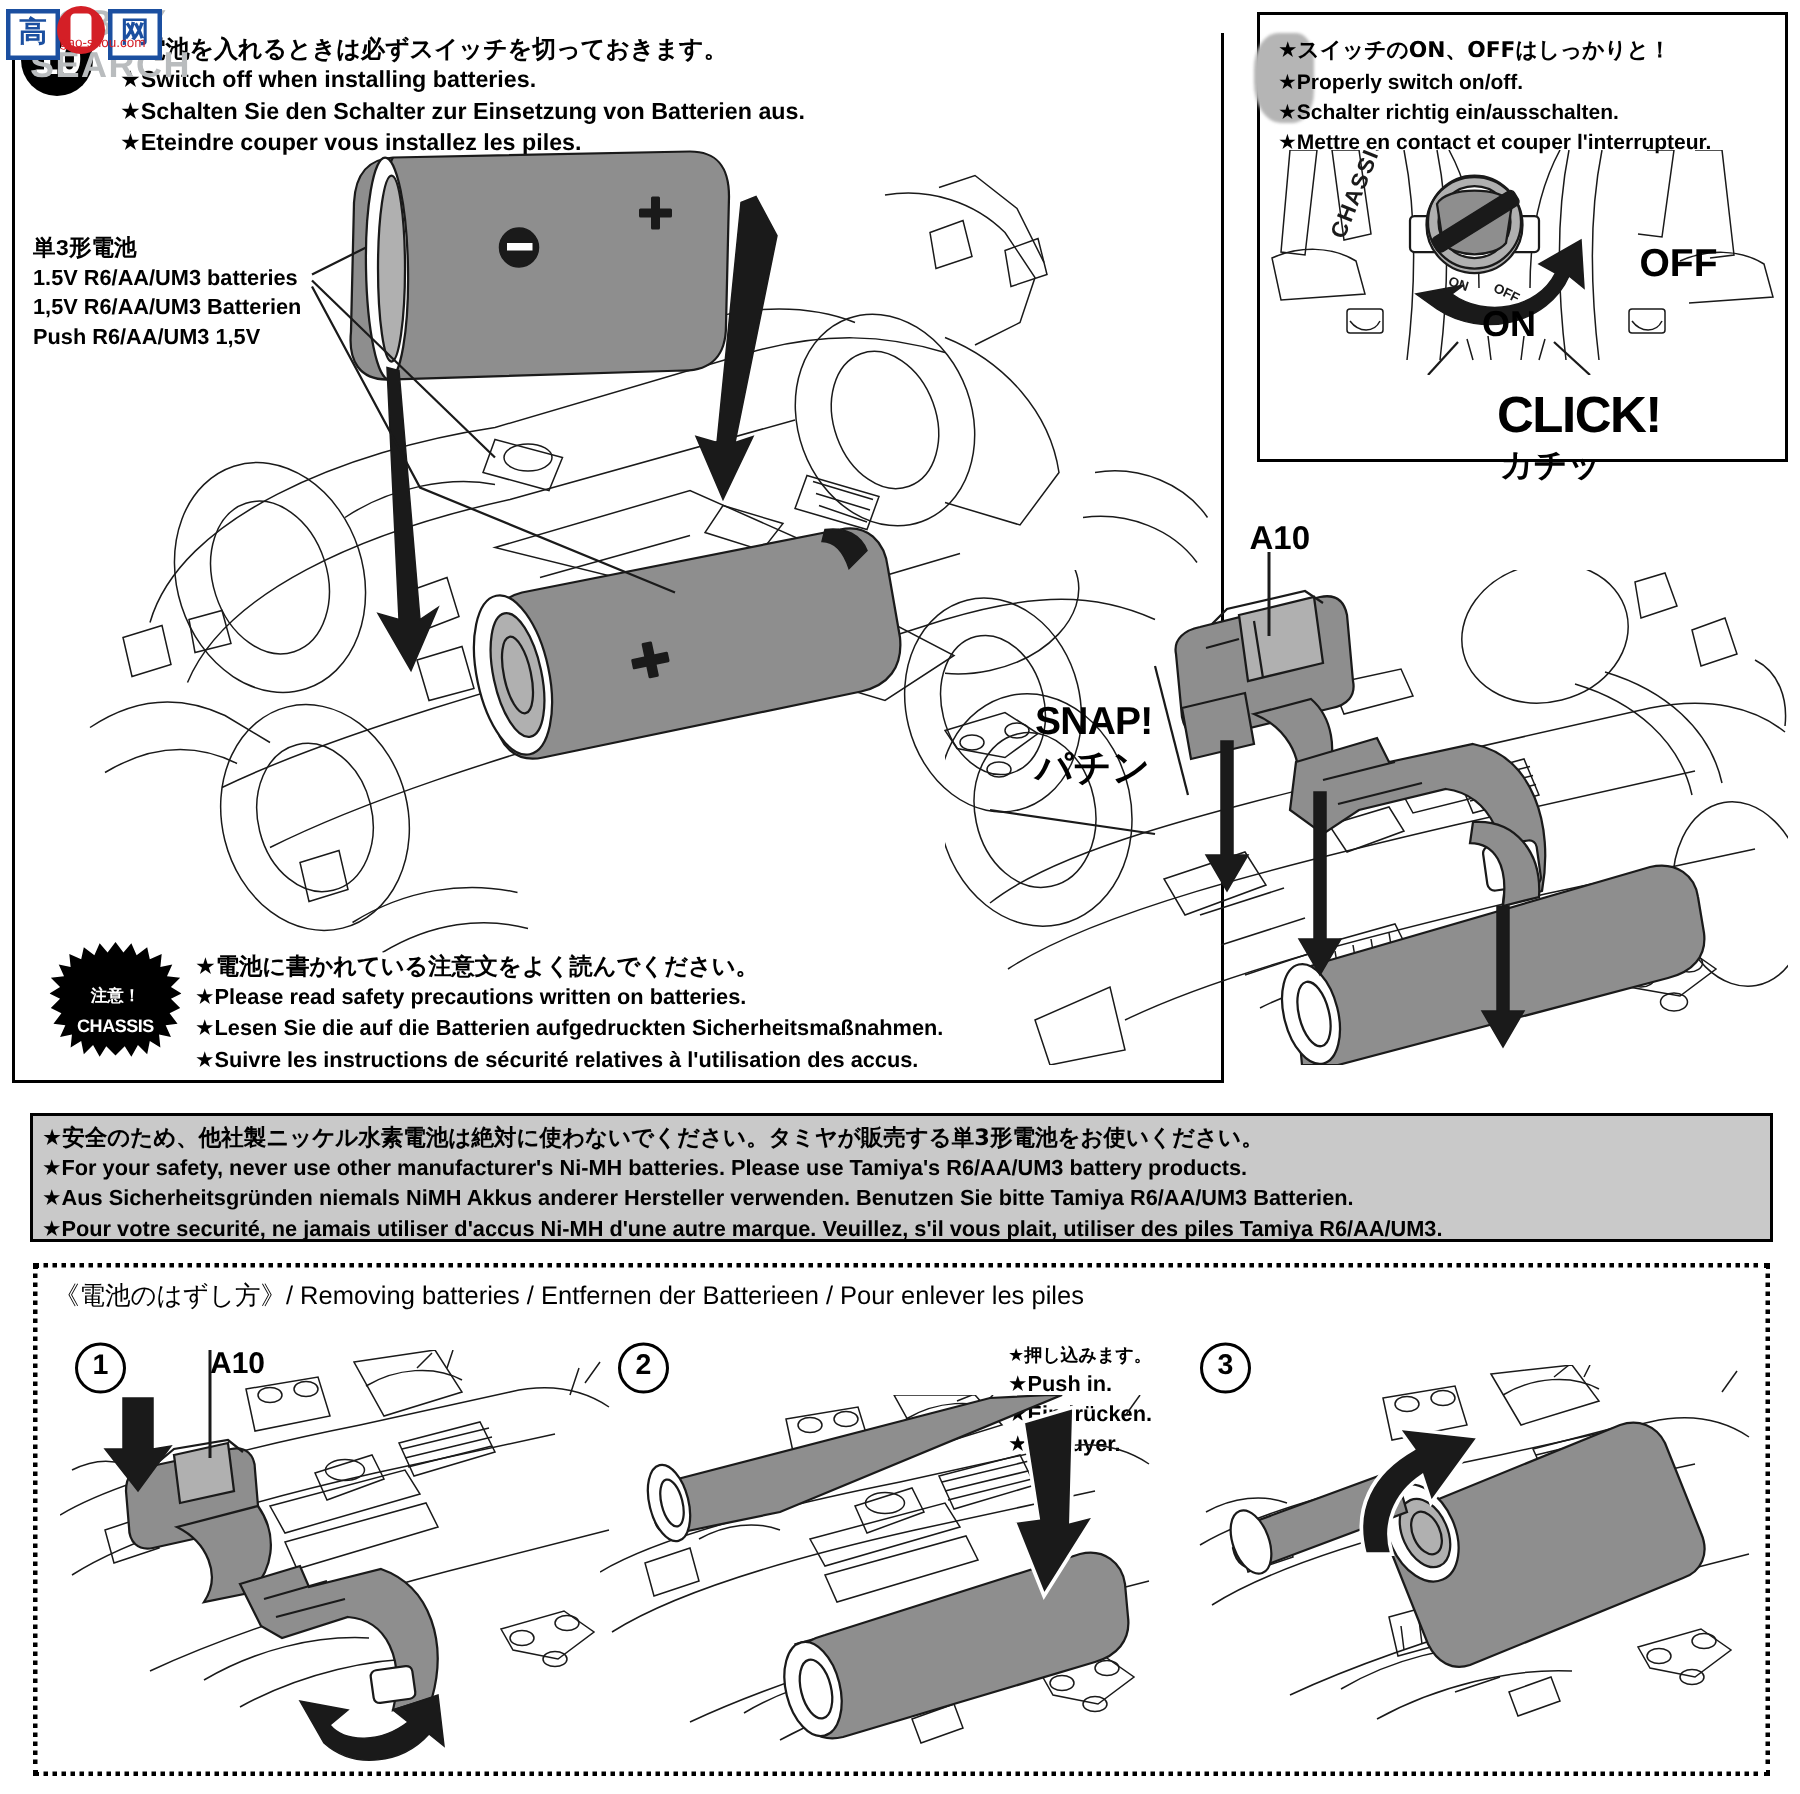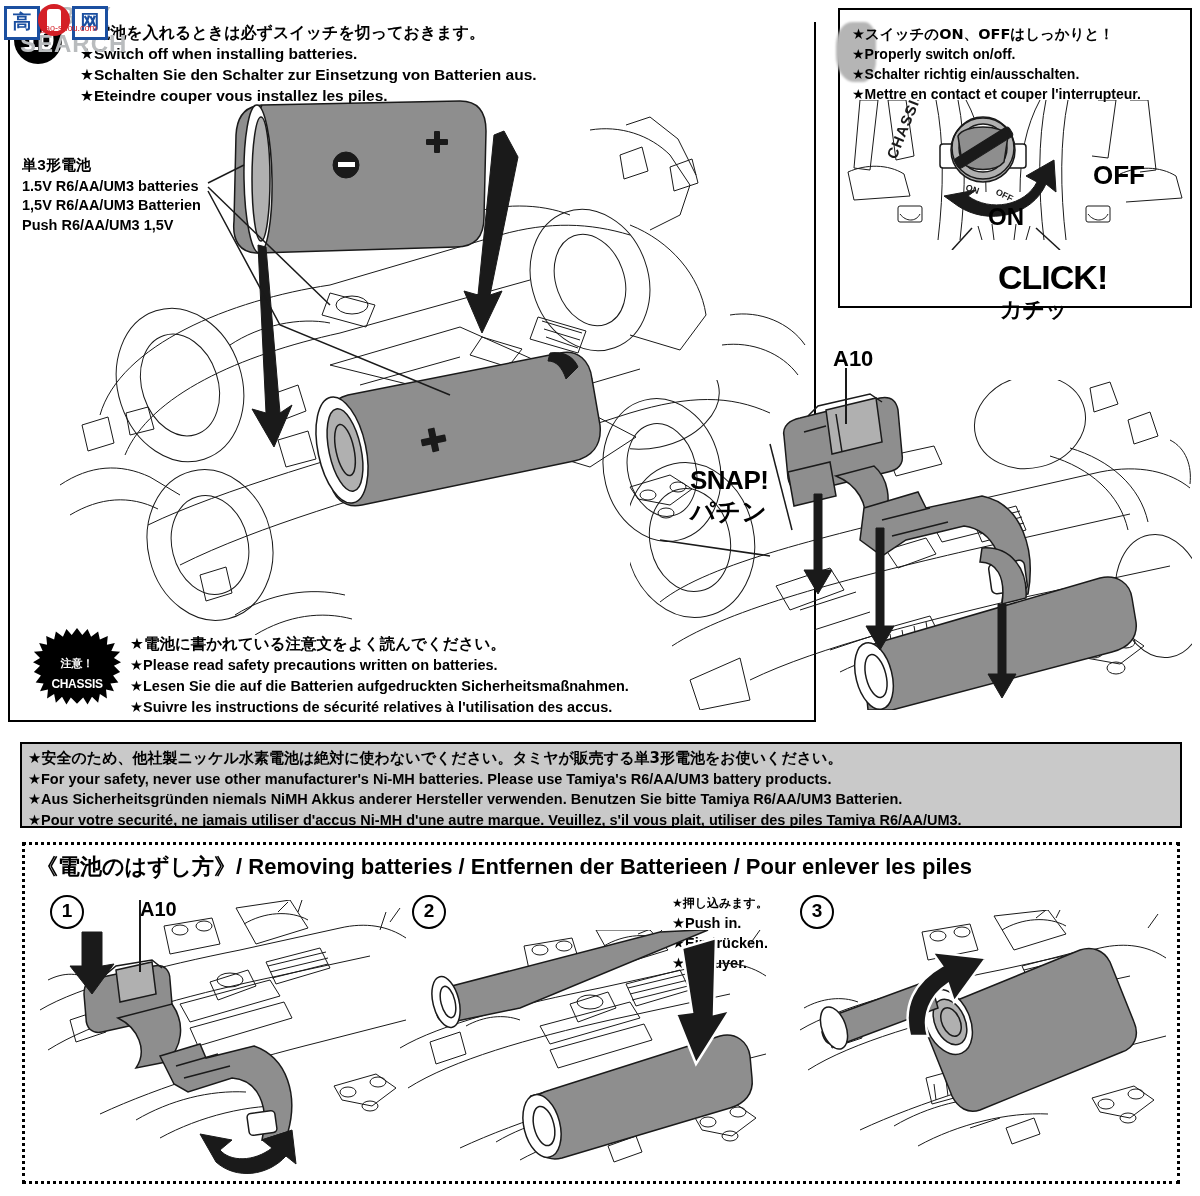--- a/index.html
+++ b/index.html
@@ -73,21 +73,21 @@
   .caution-en{position:absolute;left:50%;top:56%;transform:translateX(-50%);color:#fff;
       font-weight:bold;font-size:12px;letter-spacing:-0.3px;white-space:nowrap;}
   .caution-bullets{left:130px;top:634px;font-size:14.5px;font-weight:bold;line-height:21px;}
   .caution-bullets .b-jp{font-size:15.5px;}
 
   
   .warn-bullets{left:28px;top:748px;font-size:14.5px;font-weight:bold;line-height:20.5px;}
   .warn-bullets .b-jp{font-size:15px;}
 
   
-  .remove-title{position:absolute;left:36px;top:852px;font-size:22px;font-weight:bold;
+  .remove-title{position:absolute;left:36px;top:852px;font-size:17px;font-weight:normal;
       white-space:nowrap;}
 
   .circ-num{position:absolute;width:30px;height:30px;border:2px solid #000;border-radius:50%;
       font-size:19px;font-weight:bold;text-align:center;line-height:28px;background:#fff;}
 
   .push-bullets{left:672px;top:893px;font-size:14.5px;font-weight:bold;line-height:20px;}
   .push-bullets .b-jp{font-size:12px;}
 
   
   .lbl{position:absolute;font-weight:bold;}

